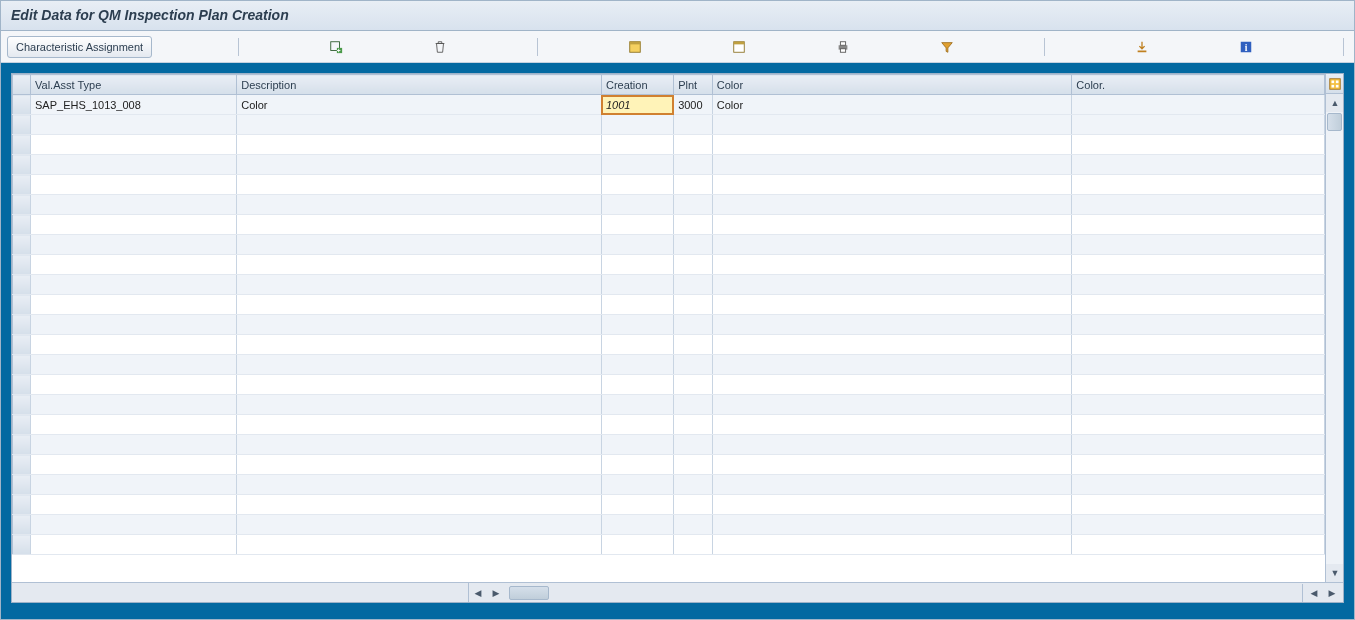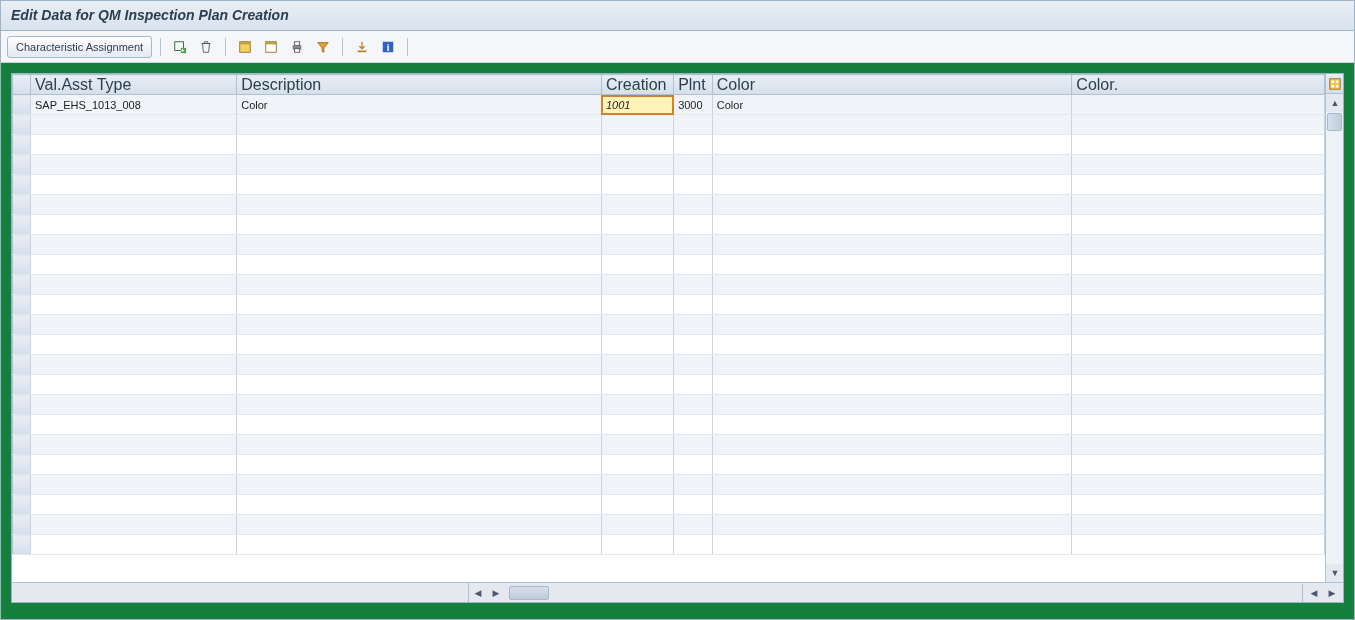--- a/index.html
+++ b/index.html
@@ -7,41 +7,42 @@
       font-family: Arial, sans-serif;
       font-size: 11px;
       background: #f5f5f5;
       width: 1355px;
       height: 620px;
       overflow: hidden;
     }
     .app-frame {
       width: 100%;
       height: 100%;
-      background: #15803d;
+      background: #0369a1;
       border: 1px solid #a0b4c8;
     }
     .title-bar {
       height: 30px;
       background: linear-gradient(to bottom, #e8eef5, #d8e2ee);
       border-bottom: 1px solid #a0b4c8;
       padding: 6px 10px;
       font-size: 14px;
       font-weight: bold;
       font-style: italic;
       color: #2c3e50;
     }
     .toolbar {
       height: 32px;
       background: #f4f6f9;
       border-bottom: 1px solid #c5d2e0;
       display: flex;
       align-items: center;
       padding: 0 6px;
       gap: 4px;
+      justify-content: space-between;
     }
     .toolbar-btn {
       height: 22px;
       padding: 0 8px;
       background: linear-gradient(to bottom, #fefefe, #e4e9f0);
       border: 1px solid #a6b8cc;
       border-radius: 3px;
       display: inline-flex;
       align-items: center;
       cursor: pointer;
@@ -99,21 +100,21 @@
       table-layout: fixed;
     }
     table.grid th {
       background: linear-gradient(to bottom, #e9eef5, #d5dfea);
       border: 1px solid #b0c0d4;
       height: 20px;
       text-align: left;
       padding: 0 4px;
       font-weight: normal;
       color: #2c3e50;
-      font-size: 16px;
+      font-size: 11px;
       overflow: hidden;
       white-space: nowrap;
     }
     table.grid td {
       border-right: 1px solid #c8d4e2;
       border-bottom: 1px solid #e2e8f0;
       height: 20px;
       padding: 0 4px;
       color: #222;
       font-size: 11px;

